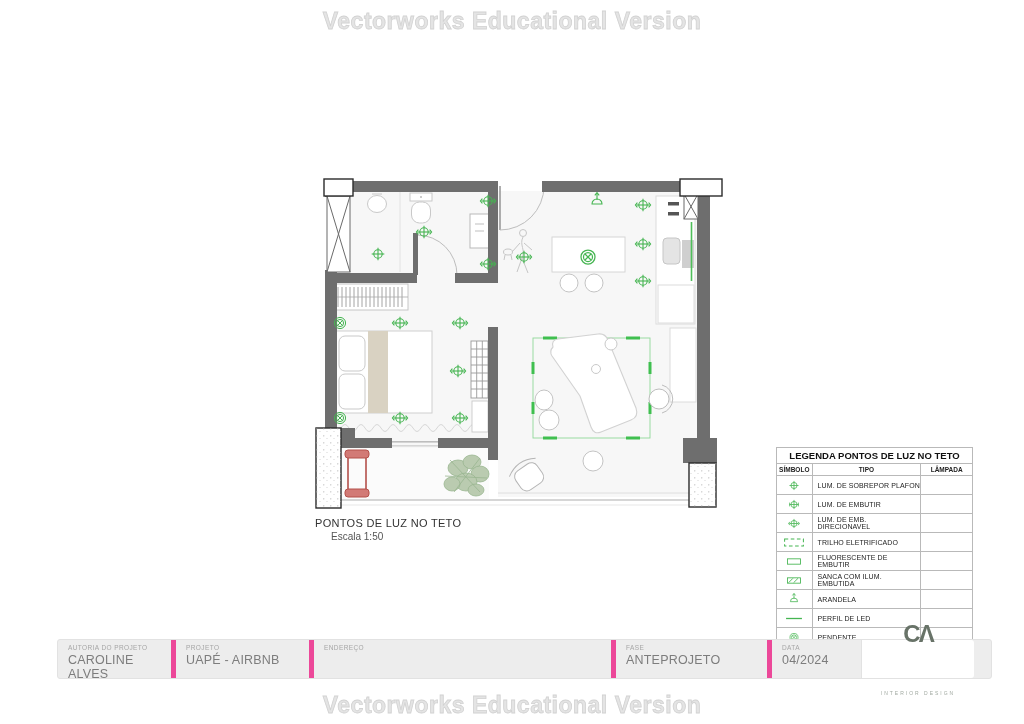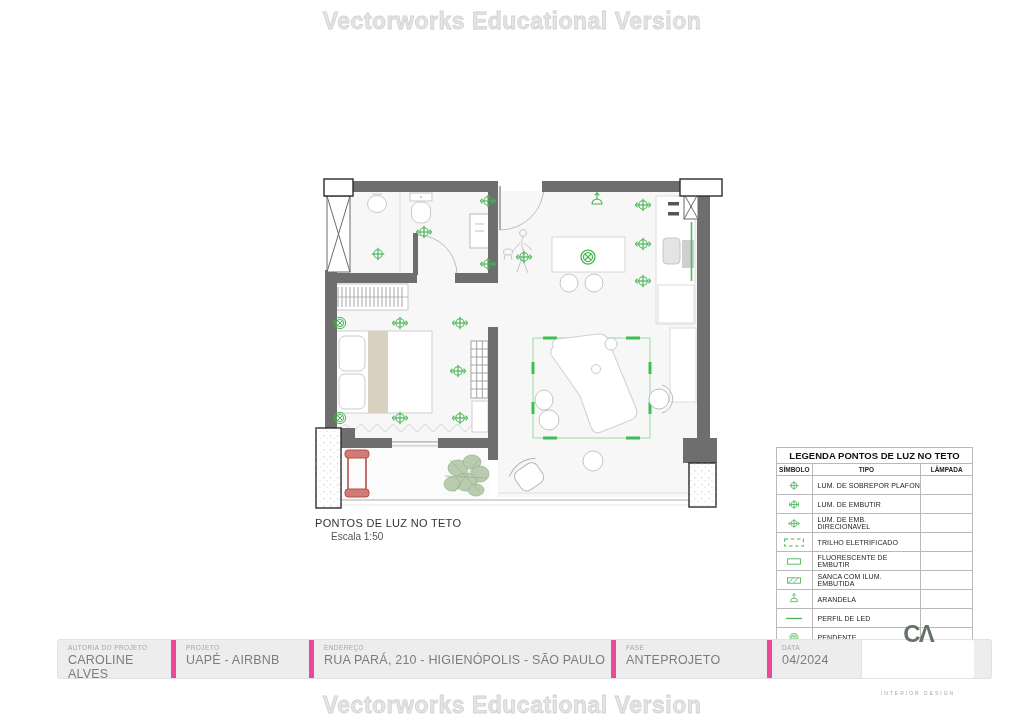--- a/index.html
+++ b/index.html
@@ -387,21 +387,20 @@
     <div class="tb-field tb-f0">
       <div class="tb-label">AUTORIA DO PROJETO</div>
       <div class="tb-value">CAROLINE ALVES</div>
     </div>
     <div class="tb-field tb-f1">
       <div class="tb-label">PROJETO</div>
       <div class="tb-value">UAPÉ - AIRBNB</div>
     </div>
     <div class="tb-field tb-f2">
       <div class="tb-label">ENDEREÇO</div>
-      <div class="tb-value">RUA PARÁ, 210 - HIGIENÓPOLIS - SÃO PAULO</div>
     </div>
     <div class="tb-field tb-f3">
       <div class="tb-label">FASE</div>
       <div class="tb-value">ANTEPROJETO</div>
     </div>
     <div class="tb-field tb-f4">
       <div class="tb-label">DATA</div>
       <div class="tb-value">04/2024</div>
     </div>
     <div id="tb-logo">

